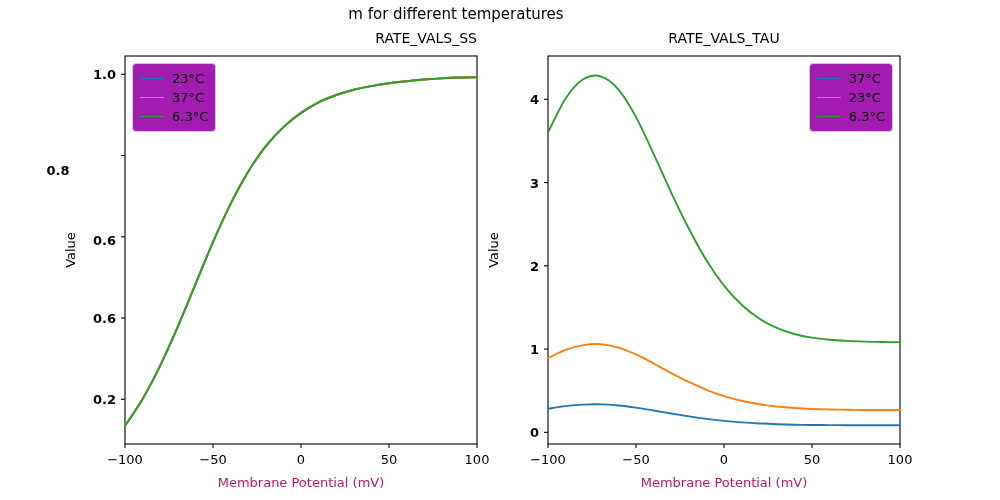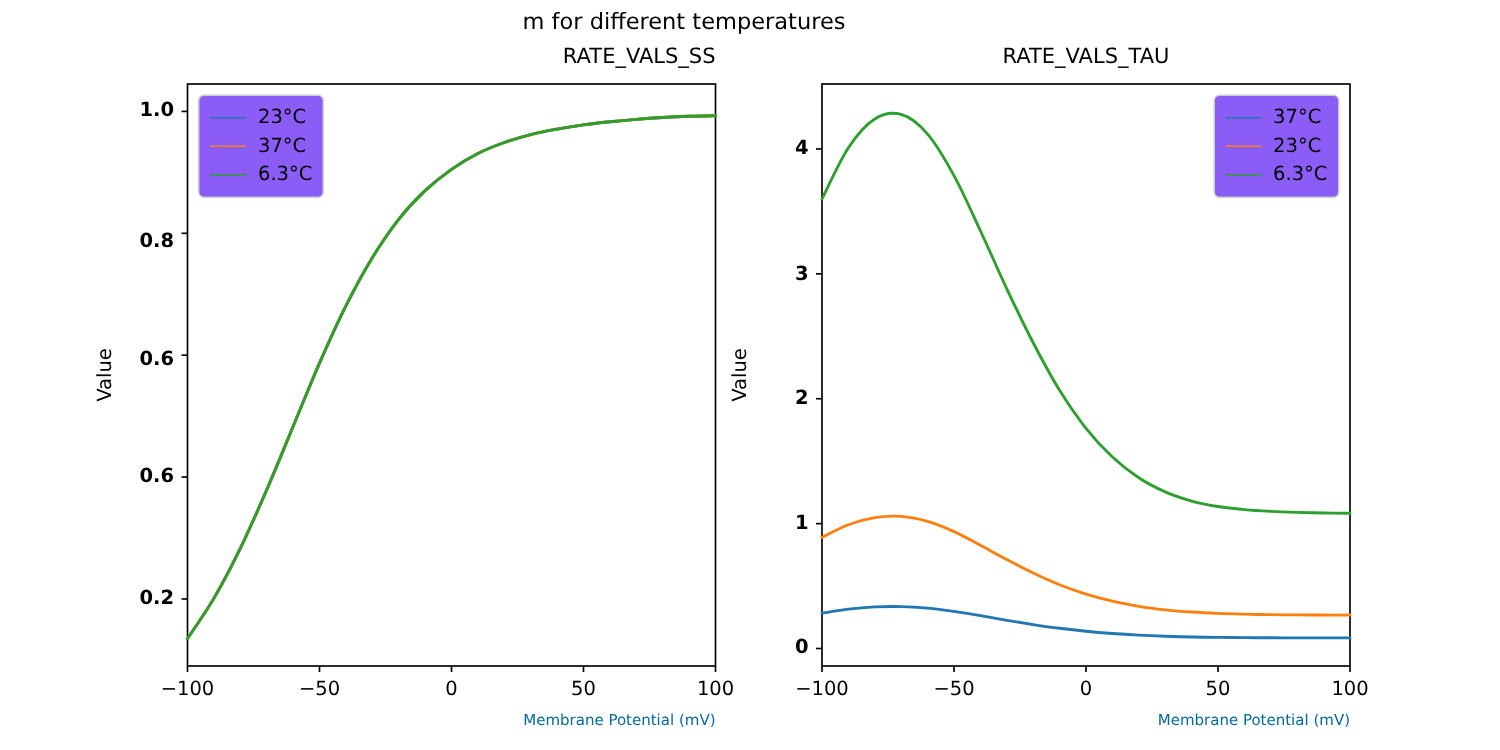--- a/index.html
+++ b/index.html
@@ -10,38 +10,38 @@
   }
   #figure{position:relative;width:1000px;height:500px;background:#ffffff;}
   .suptitle{
     position:absolute;left:0;top:5px;width:912px;text-align:center;
     font-size:15px;color:#000000;
   }
   .axes-title{
     position:absolute;text-align:center;font-size:14px;color:#000000;
   }
   .axlabel{
-    position:absolute;font-size:10px;color:#0369a1;text-align:right;
+    position:absolute;font-size:13px;color:#be185d;text-align:center;
   }
   .ylabel{
     position:absolute;font-size:13px;color:#000000;
     transform-origin:left top;transform:rotate(-90deg);
     white-space:nowrap;
   }
   .ticklabel{
     position:absolute;font-size:13px;color:#000000;white-space:nowrap;
   }
   .xtick{transform:translateX(-50%);text-align:left;}
   .ytick{transform:translateY(-50%);text-align:right;font-weight:bold;}
   svg{position:absolute;left:0;top:0;overflow:visible;}
   .spine{fill:none;stroke:#000000;stroke-width:1.1;}
   .tickmark{stroke:#000000;stroke-width:1.1;}
   .curve{fill:none;stroke-width:1.9;stroke-linecap:round;stroke-linejoin:round;}
   .legend-box{
-    position:absolute;background:#8b5cf6;border:1px solid #cccccc;
+    position:absolute;background:#a21caf;border:1px solid #cccccc;
     border-radius:4px;padding:5px 7px 5px 7px;
   }
   .legend-row{display:flex;align-items:center;height:19px;}
   .legend-swatch{
     display:inline-block;width:24px;height:0;border-top-width:1.9px;
     border-top-style:solid;margin-right:8px;
   }
   .legend-text{font-size:13px;color:#000000;line-height:19px;}
 </style>
 </head>
@@ -68,21 +68,21 @@
         <path d="M 125.00 425.72 C 127.93 421.25, 136.73 408.92, 142.60 398.90 C 148.47 388.88, 154.33 377.64, 160.20 365.59 C 166.07 353.53, 171.93 340.13, 177.80 326.58 C 183.67 313.04, 189.53 298.42, 195.40 284.33 C 201.27 270.25, 207.13 255.48, 213.00 242.08 C 218.87 228.67, 224.73 215.60, 230.60 203.89 C 236.47 192.17, 242.33 181.41, 248.20 171.79 C 254.07 162.18, 259.93 153.64, 265.80 146.19 C 271.67 138.75, 277.53 132.65, 283.40 127.10 C 289.27 121.55, 295.13 117.01, 301.00 112.88 C 306.87 108.75, 312.73 105.30, 318.60 102.32 C 324.47 99.34, 330.33 97.10, 336.20 95.00 C 342.07 92.90, 347.93 91.21, 353.80 89.72 C 359.67 88.23, 365.53 87.15, 371.40 86.06 C 377.27 84.98, 383.13 84.03, 389.00 83.22 C 394.87 82.41, 400.73 81.80, 406.60 81.19 C 412.47 80.58, 418.33 80.04, 424.20 79.56 C 430.07 79.09, 435.93 78.68, 441.80 78.35 C 447.67 78.01, 453.53 77.74, 459.40 77.53 C 465.27 77.33, 474.07 77.19, 477.00 77.13" class="curve" stroke="#2ca02c"></path>
       </svg>
       <div class="ticklabel xtick" style="left: 125px; top: 452px;">−100</div>
       <div class="ticklabel xtick" style="left: 213px; top: 452px;">−50</div>
       <div class="ticklabel xtick" style="left: 301px; top: 452px;">0</div>
       <div class="ticklabel xtick" style="left: 389px; top: 452px;">50</div>
       <div class="ticklabel xtick" style="left: 477px; top: 452px;">100</div>
       <div class="ticklabel ytick" style="left: 0px; width: 116px; top: 399.309px;">0.2</div>
       <div class="ticklabel ytick" style="left: 0px; width: 116px; top: 318.052px;">0.6</div>
       <div class="ticklabel ytick" style="left: 0px; width: 116px; top: 240px;">0.6</div>
-      <div class="ticklabel ytick" style="left: 0px; width: 116px; top: 161px;">0.8</div>
+      <div class="ticklabel ytick" style="left: 0px; width: 116px; top: 170px; text-align: center;">0.8</div>
       <div class="ticklabel ytick" style="left: 0px; width: 116px; top: 74.2827px;">1.0</div>
       <div class="axlabel" style="left: 125px; width: 352px; top: 475px;">Membrane Potential (mV)</div>
       <div class="ylabel" style="left: 63px; top: 250px; transform: rotate(-90deg) translate(-50%, 0px);">Value</div>
       <div class="legend-box" style="left: 132px; top: 63px;">
         <div class="legend-row">
           <span class="legend-swatch" style="border-top-color: rgb(31, 119, 180);"></span>
           <span class="legend-text">23°C</span>
         </div>
         <div class="legend-row">
           <span class="legend-swatch" style="border-top-color: rgb(255, 127, 14);"></span>

